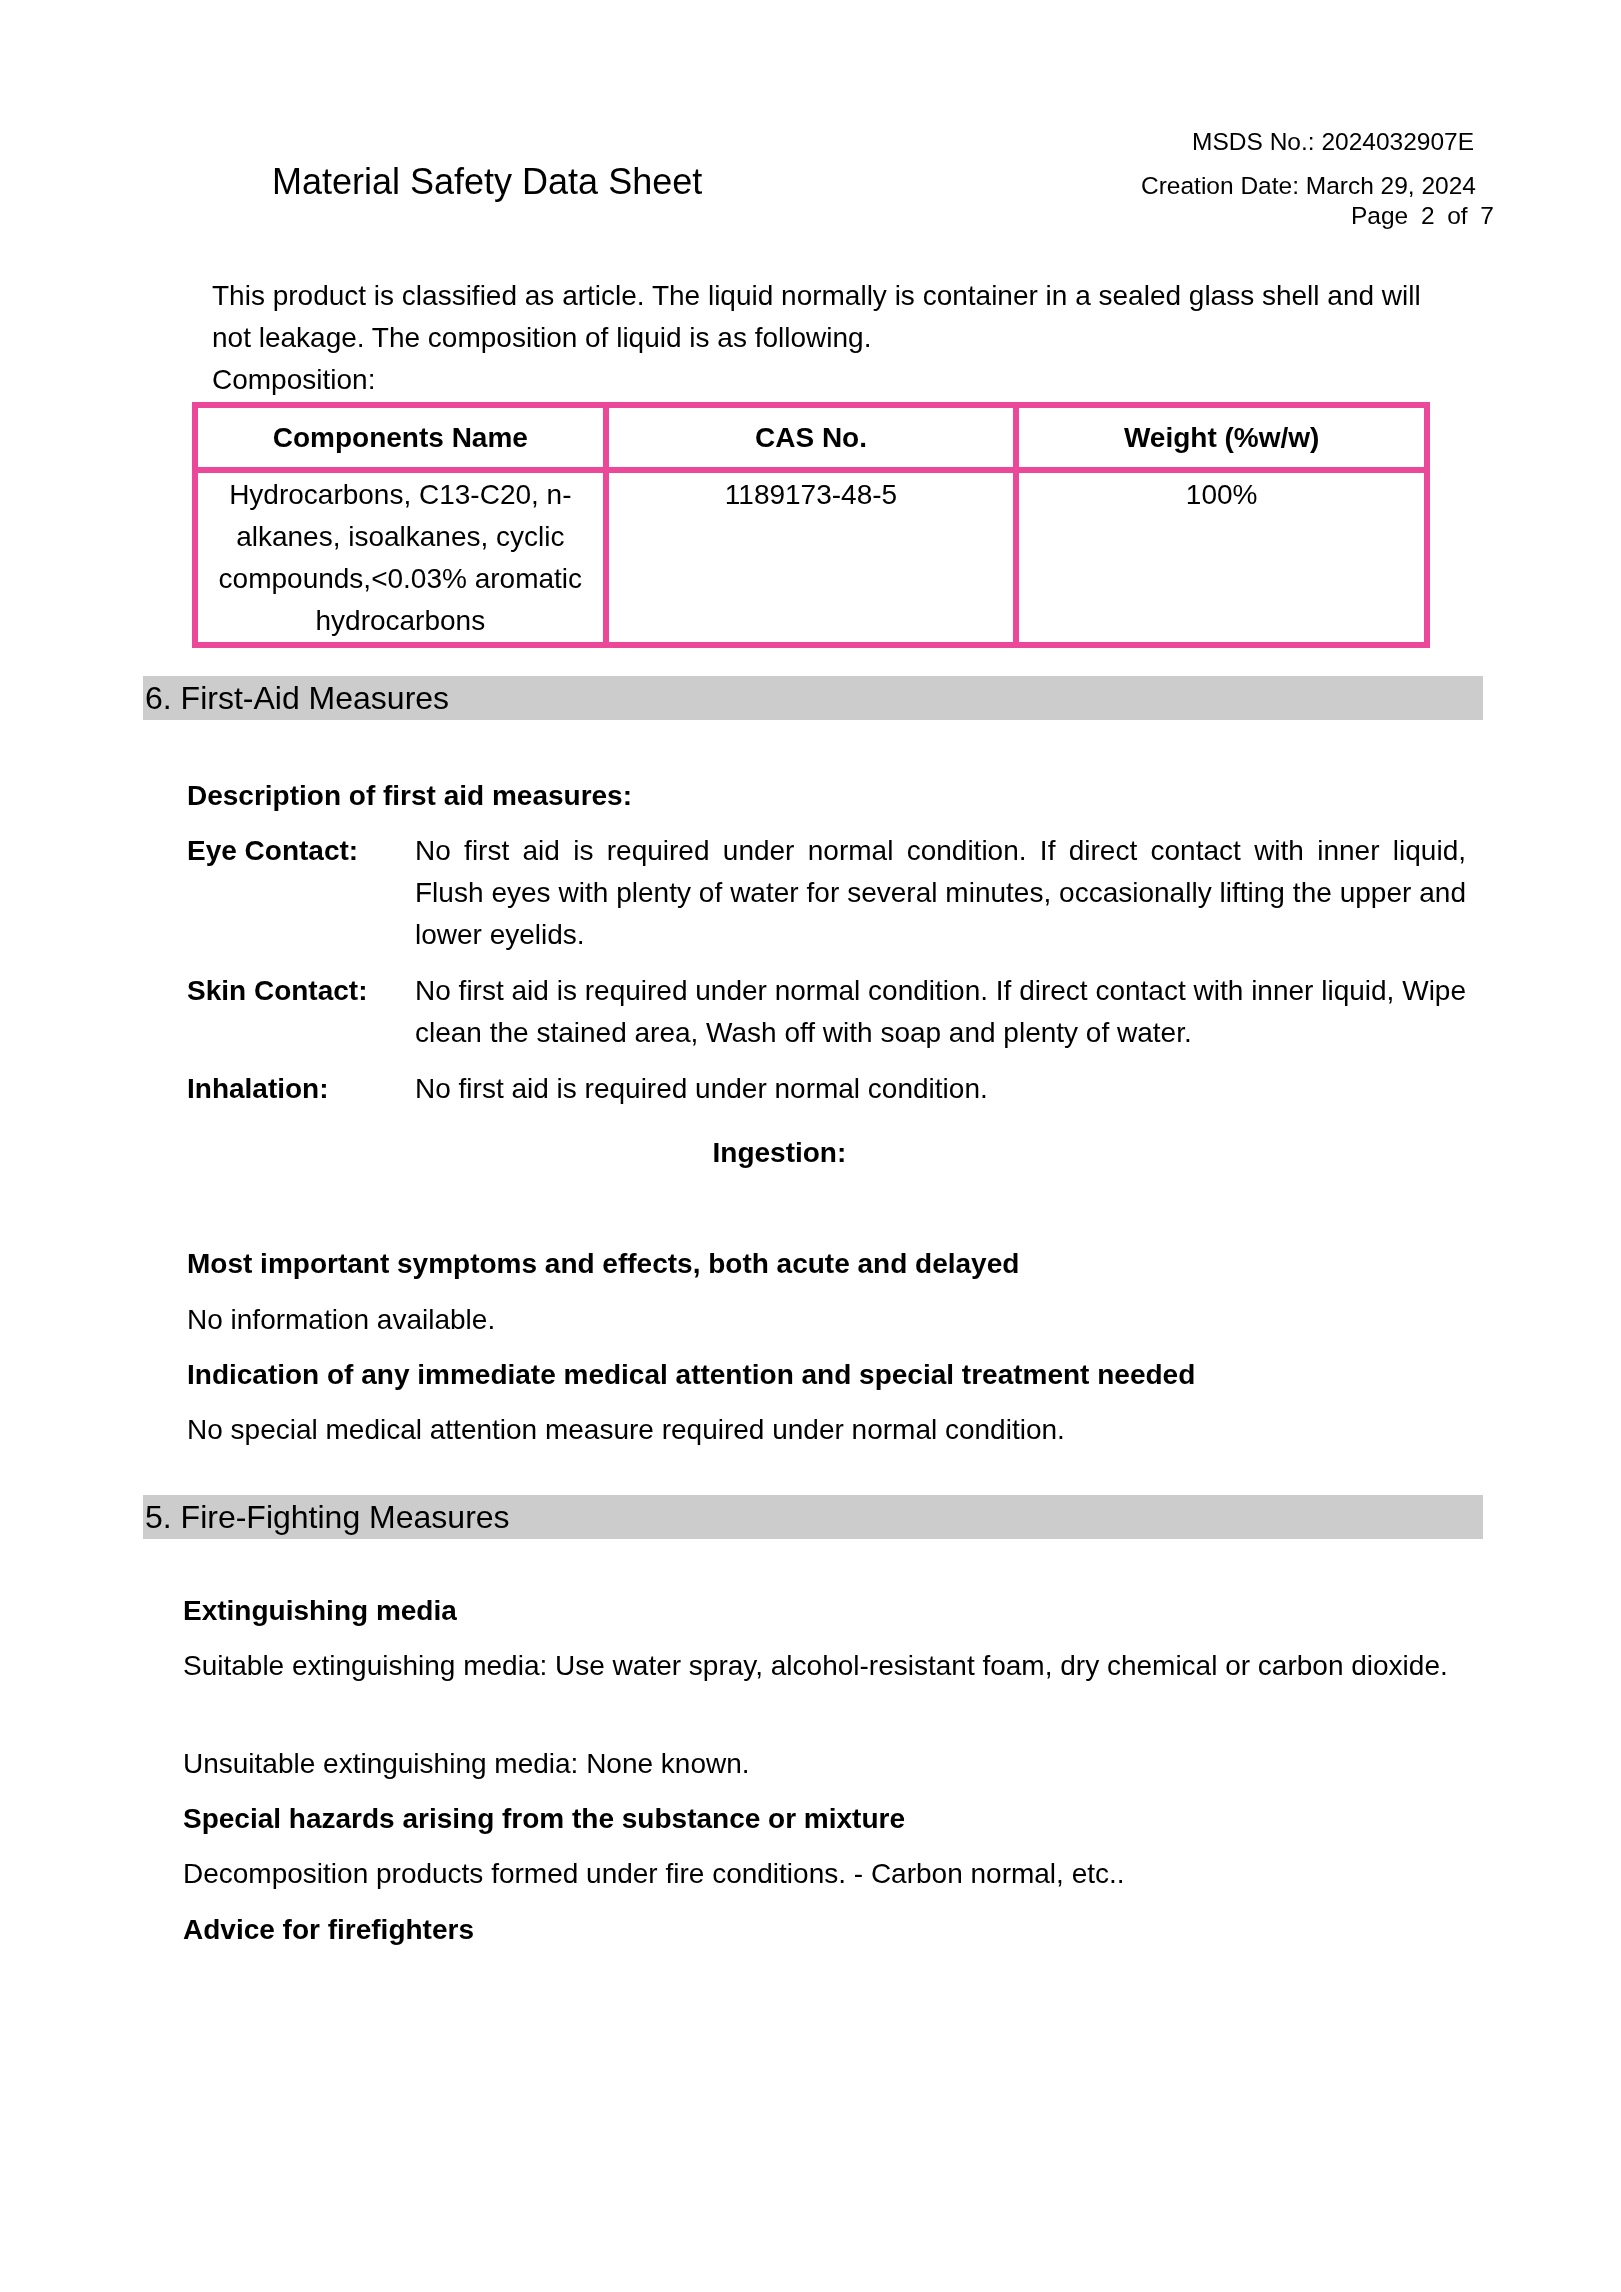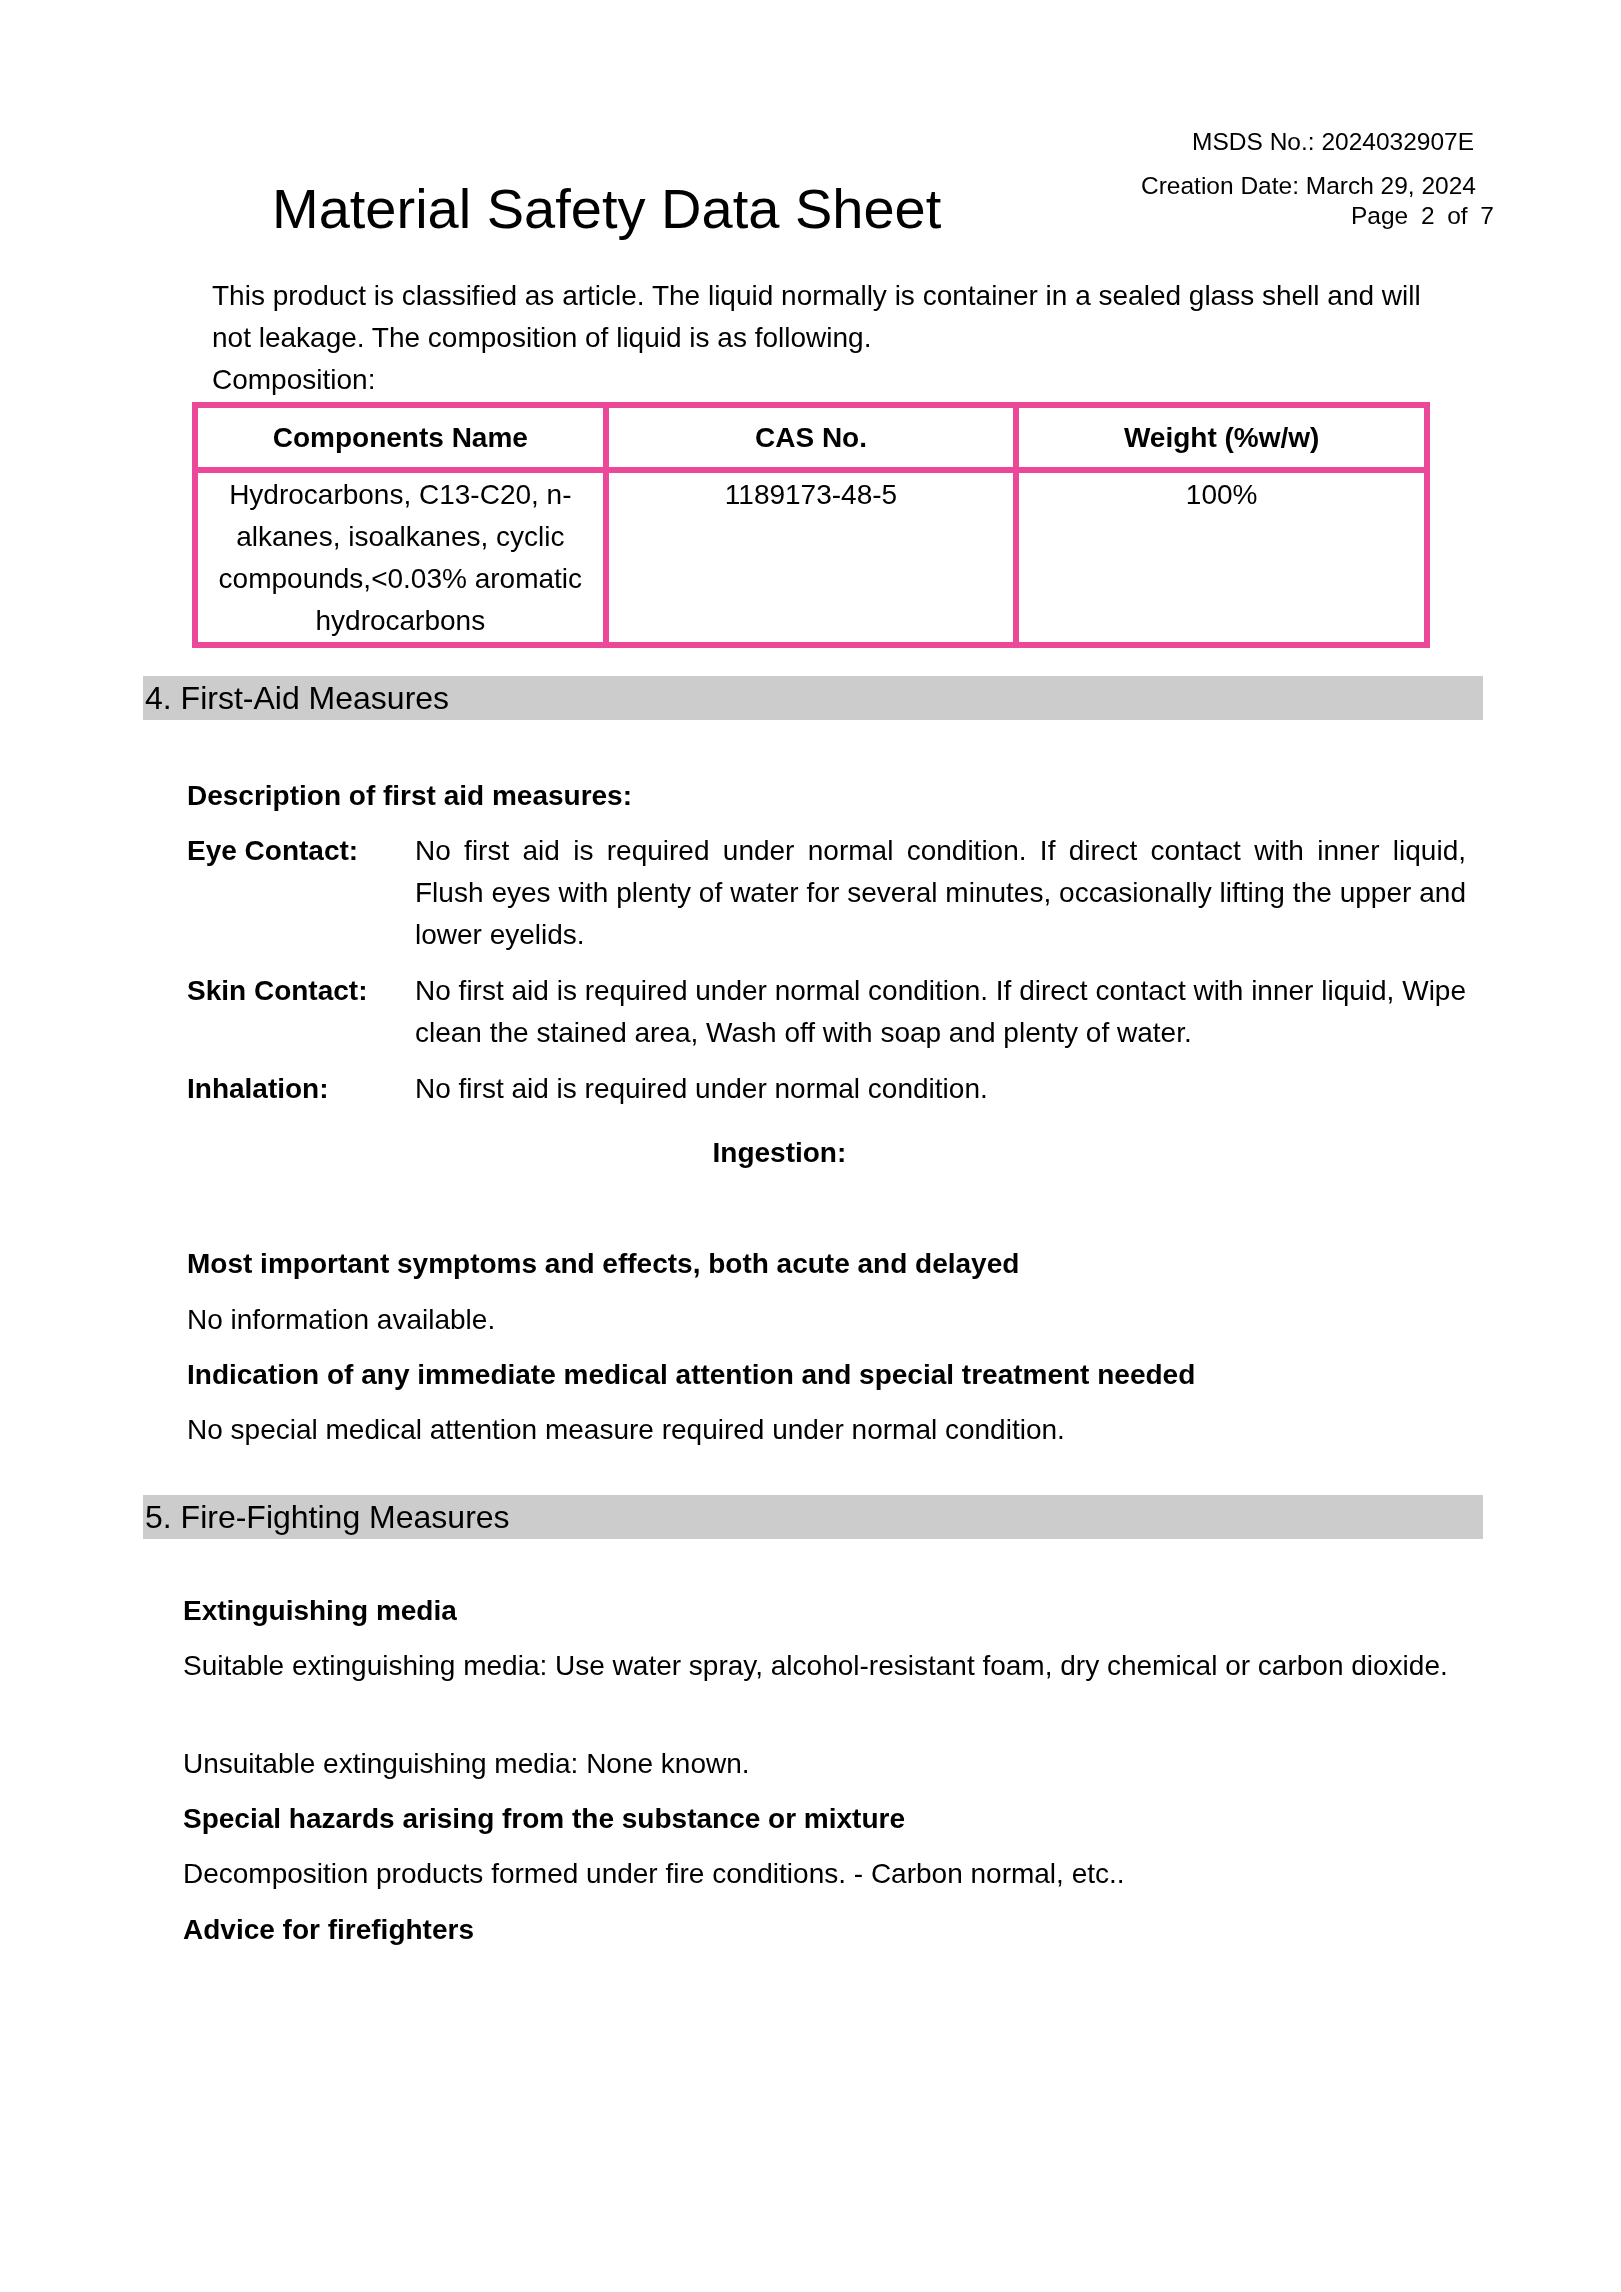--- a/index.html
+++ b/index.html
@@ -1,21 +1,21 @@
 <!DOCTYPE html>
 <html><head>
   <meta charset="utf-8">
   <style>
     html, body { margin: 0; padding: 0; background: #ffffff; }
     body {
       width: 1621px; height: 2293px; position: relative; overflow: hidden;
       font-family: "Liberation Sans", sans-serif; color: #000;
     }
     .abs { position: absolute; white-space: nowrap; }
-    .title { left: 272px; top: 147px; font-size: 56px; line-height: 69px; margin-top: 27px; }
+    .title { left: 272px; top: 147px; font-size: 36px; line-height: 69px; }
     .meta { font-size: 24.5px; line-height: 29px; right: 147px; text-align: right; }
     .meta-no { top: 127px; right: 147px; }
     .meta-date { top: 171px; right: 145px; }
     .meta-page { top: 201px; right: 127px; word-spacing: 5.9px; }
 
     .para { font-size: 28px; line-height: 42px; }
     .intro { left: 212px; top: 275px; width: 1245px; white-space: normal; }
 
     table.comp {
       position: absolute; left: 192px; top: 402px; width: 1238px;
@@ -69,21 +69,21 @@
   </thead>
   <tbody>
     <tr>
       <td>Hydrocarbons, C13-C20, n-alkanes, isoalkanes, cyclic compounds,&lt;0.03% aromatic hydrocarbons</td>
       <td>1189173-48-5</td>
       <td>100%</td>
     </tr>
   </tbody>
 </table>
 
-<div class="band band-4">4. First-Aid Measures</div>
+<div class="band band-4">6. First-Aid Measures</div>
 
 <div class="sub bold" style="top:775px;">Description of first aid measures:</div>
 
 <div class="fa-row" style="top:830px;">
   <div class="fa-label">Eye Contact:</div>
   <div class="fa-value">No first aid is required under normal condition. If direct contact with inner liquid, Flush eyes with plenty of water for several minutes, occasionally lifting the upper and lower eyelids.</div>
 </div>
 
 <div class="fa-row" style="top:970px;">
   <div class="fa-label">Skin Contact:</div>

